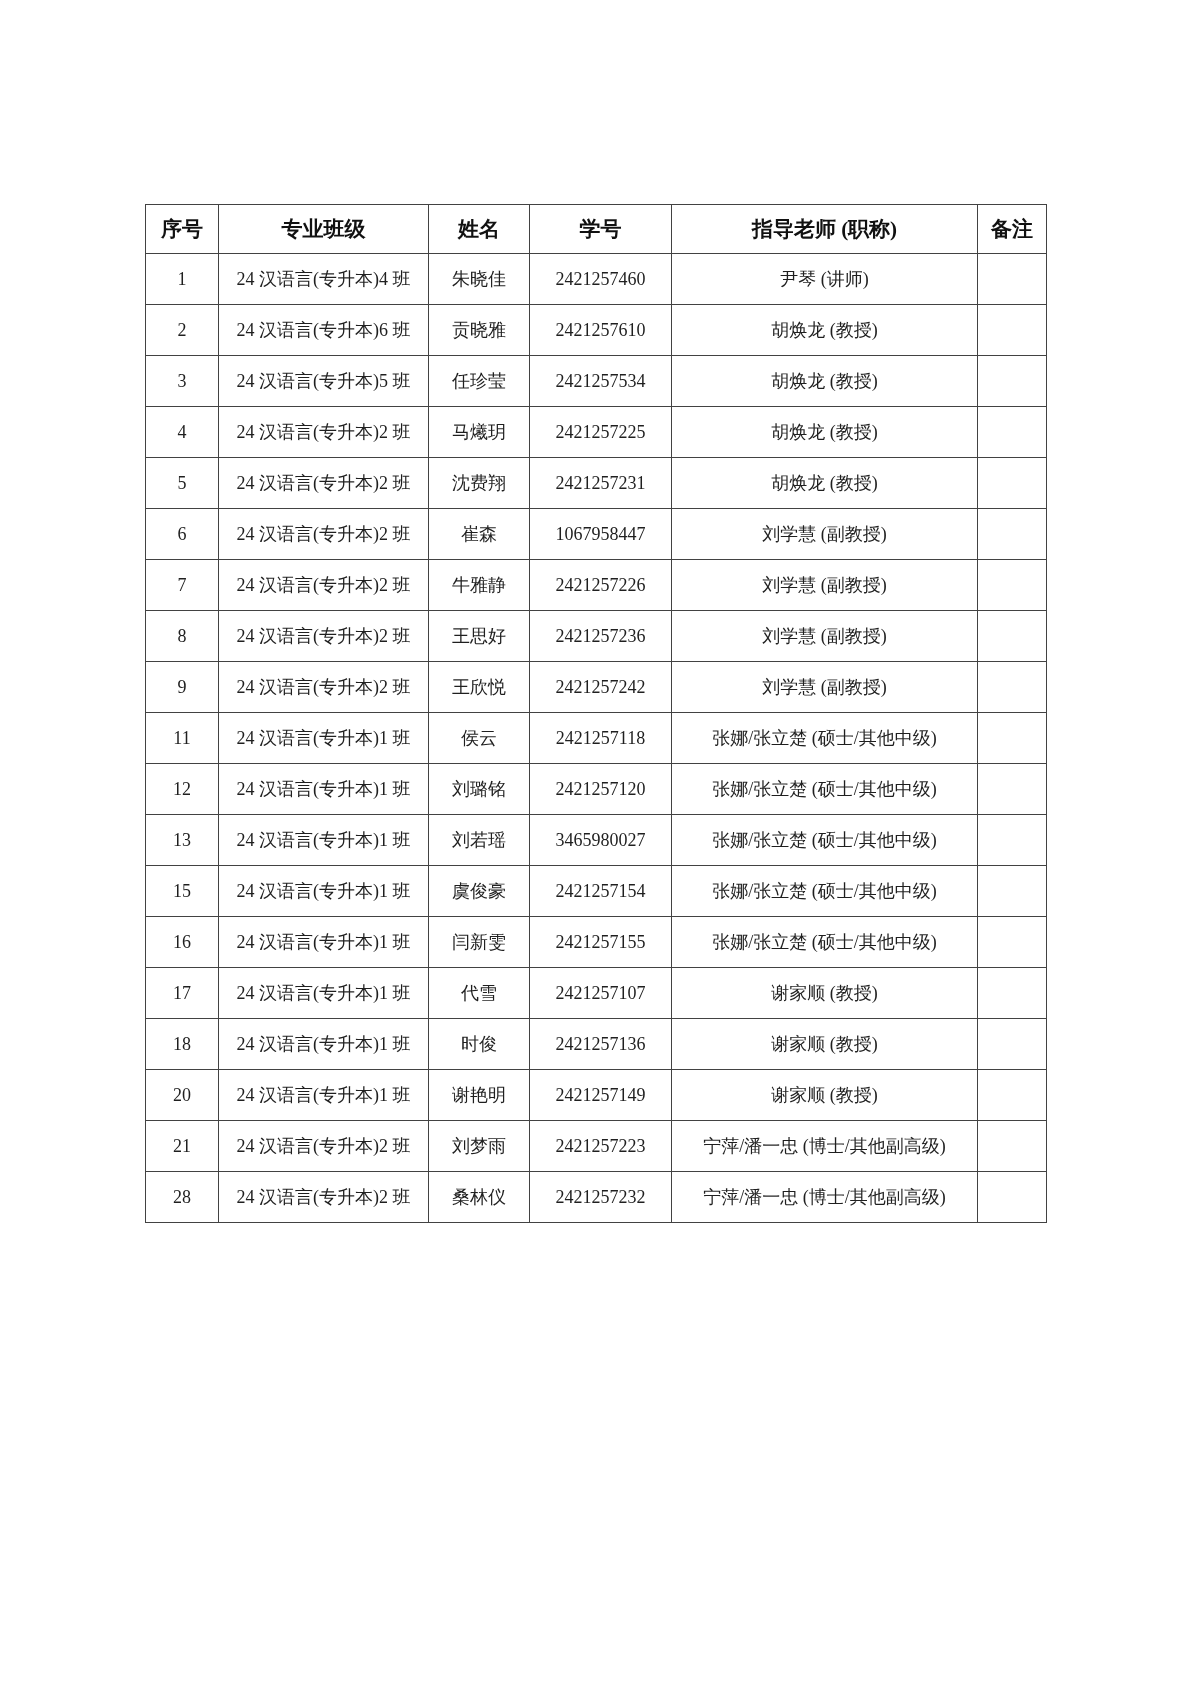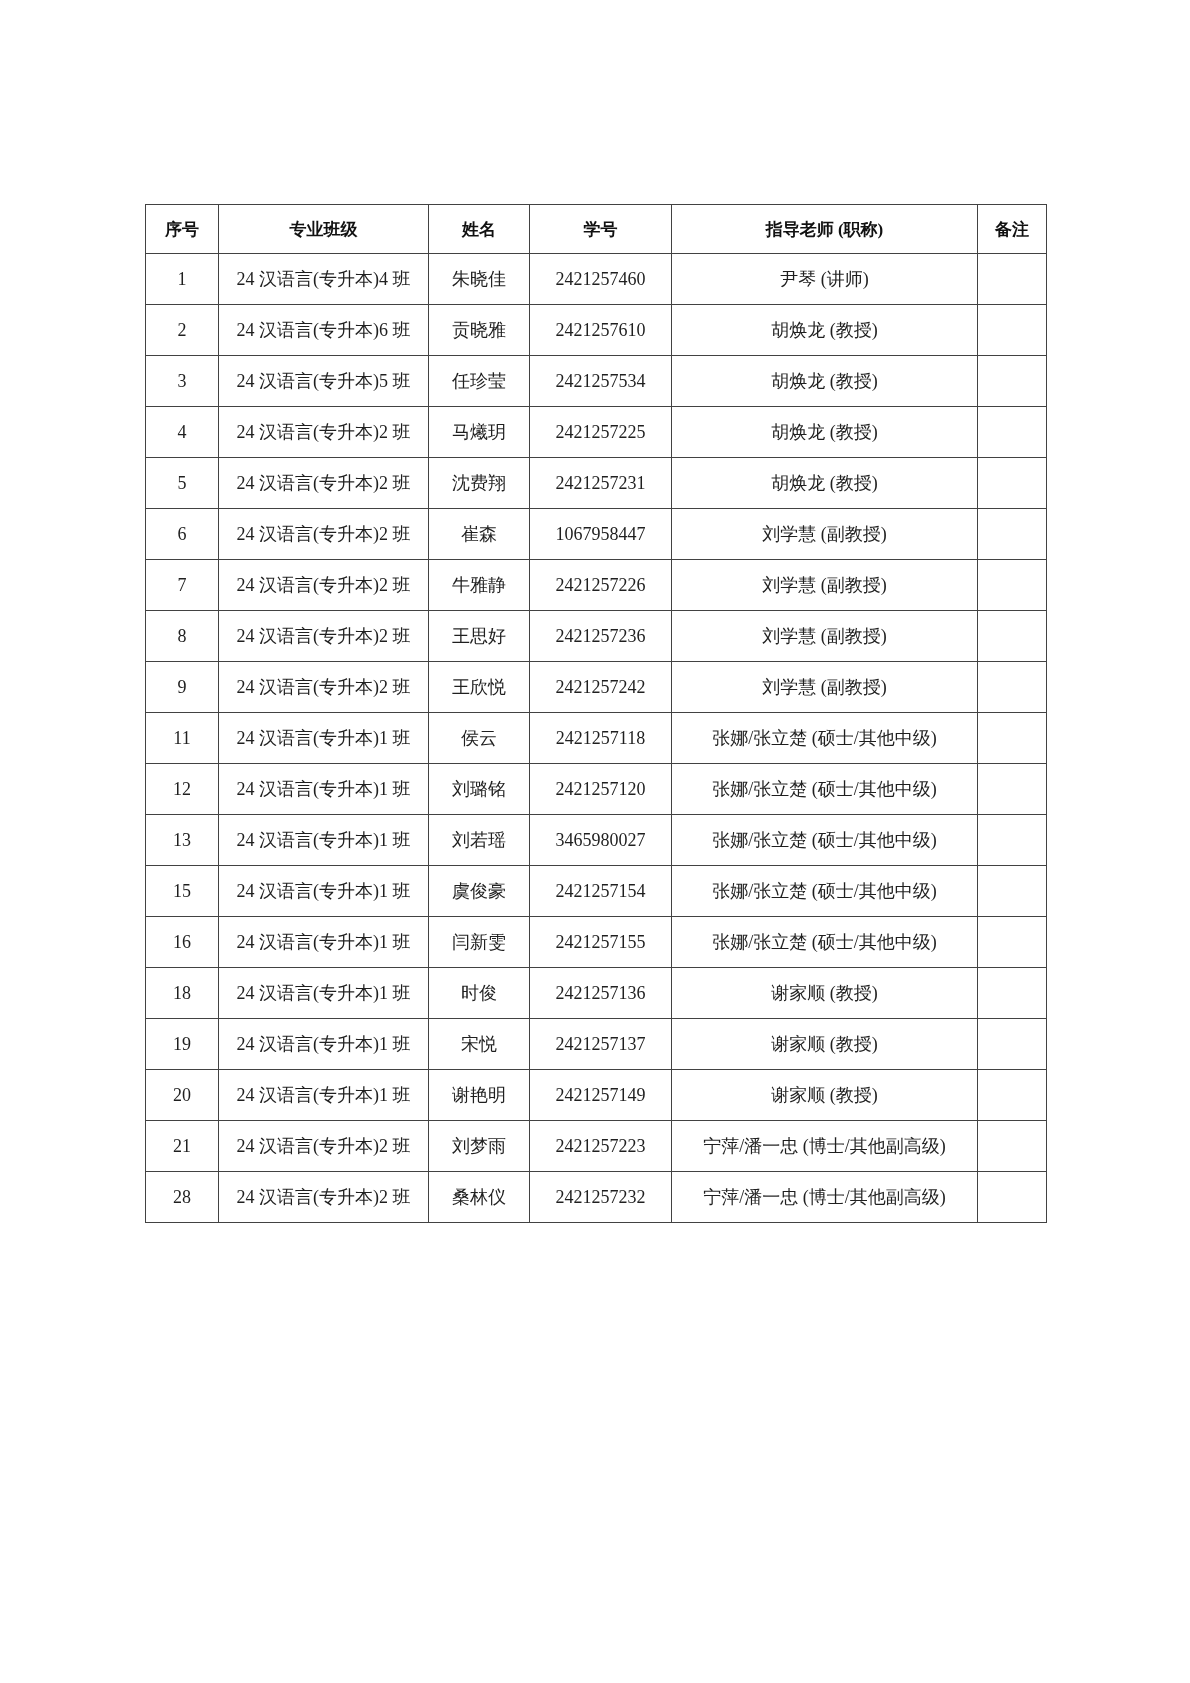--- a/index.html
+++ b/index.html
@@ -28,21 +28,21 @@
   table.roster td {
     border: 1px solid #424242;
     text-align: center;
     vertical-align: middle;
     padding: 0 2px;
     overflow: hidden;
     white-space: nowrap;
   }
   table.roster thead th {
     height: 48px;
-    font-size: 17px;
+    font-size: 21px;
     font-weight: bold;
     color: #111111;
   }
   table.roster tbody td {
     height: 50px;
     font-size: 18px;
     font-weight: normal;
     color: #1f1f1f;
   }
   col.c-no     { width: 73px; }
@@ -182,32 +182,32 @@
         </tr>
         <tr>
           <td>16</td>
           <td>24 汉语言(专升本)1 班</td>
           <td>闫新雯</td>
           <td>2421257155</td>
           <td>张娜/张立楚 (硕士/其他中级)</td>
           <td></td>
         </tr>
         <tr>
+          <td>17</td>
+          <td>24 汉语言(专升本)1 班</td>
+          <td>代雪</td>
+          <td>2421257107</td>
+          <td>谢家顺 (教授)</td>
+          <td></td>
+        </tr>
+        <tr>
           <td>18</td>
           <td>24 汉语言(专升本)1 班</td>
           <td>时俊</td>
           <td>2421257136</td>
-          <td>谢家顺 (教授)</td>
-          <td></td>
-        </tr>
-        <tr>
-          <td>19</td>
-          <td>24 汉语言(专升本)1 班</td>
-          <td>宋悦</td>
-          <td>2421257137</td>
           <td>谢家顺 (教授)</td>
           <td></td>
         </tr>
         <tr>
           <td>20</td>
           <td>24 汉语言(专升本)1 班</td>
           <td>谢艳明</td>
           <td>2421257149</td>
           <td>谢家顺 (教授)</td>
           <td></td>

